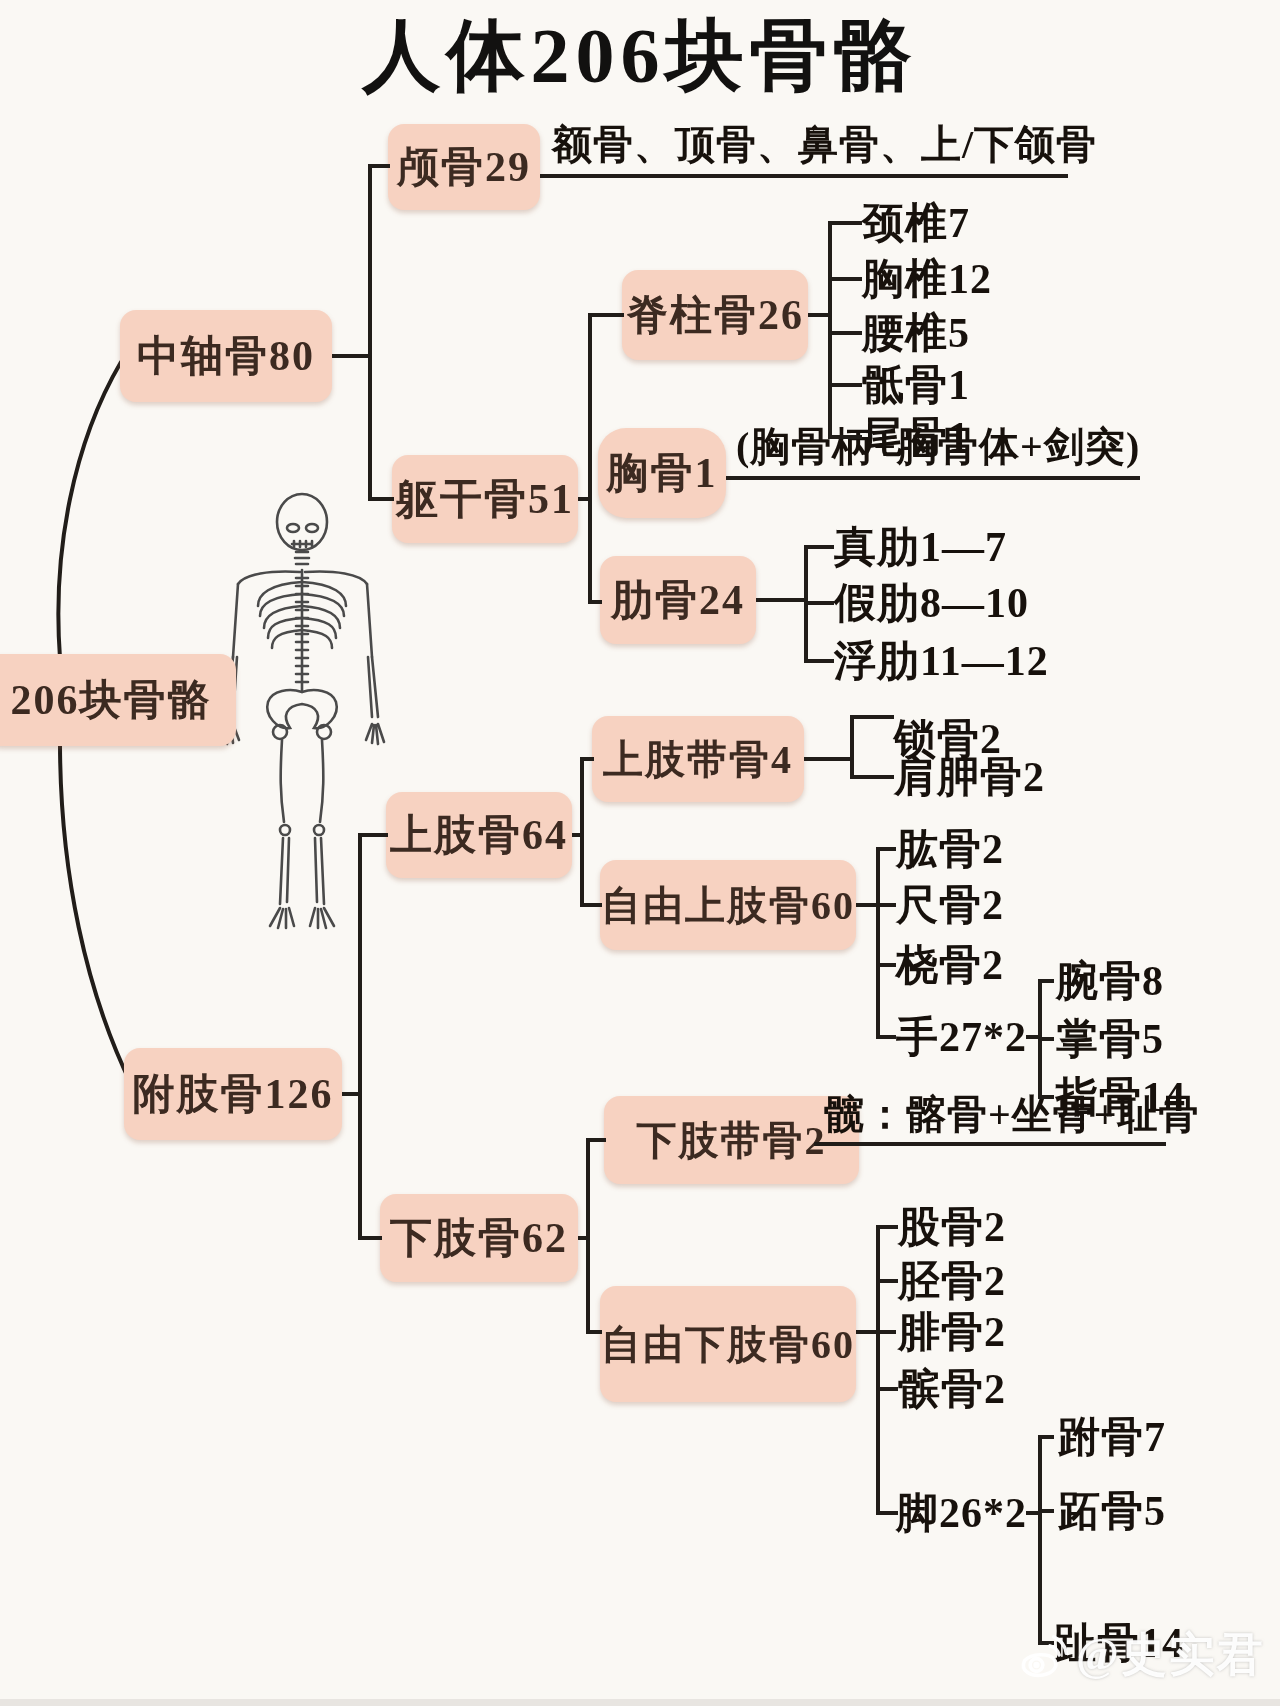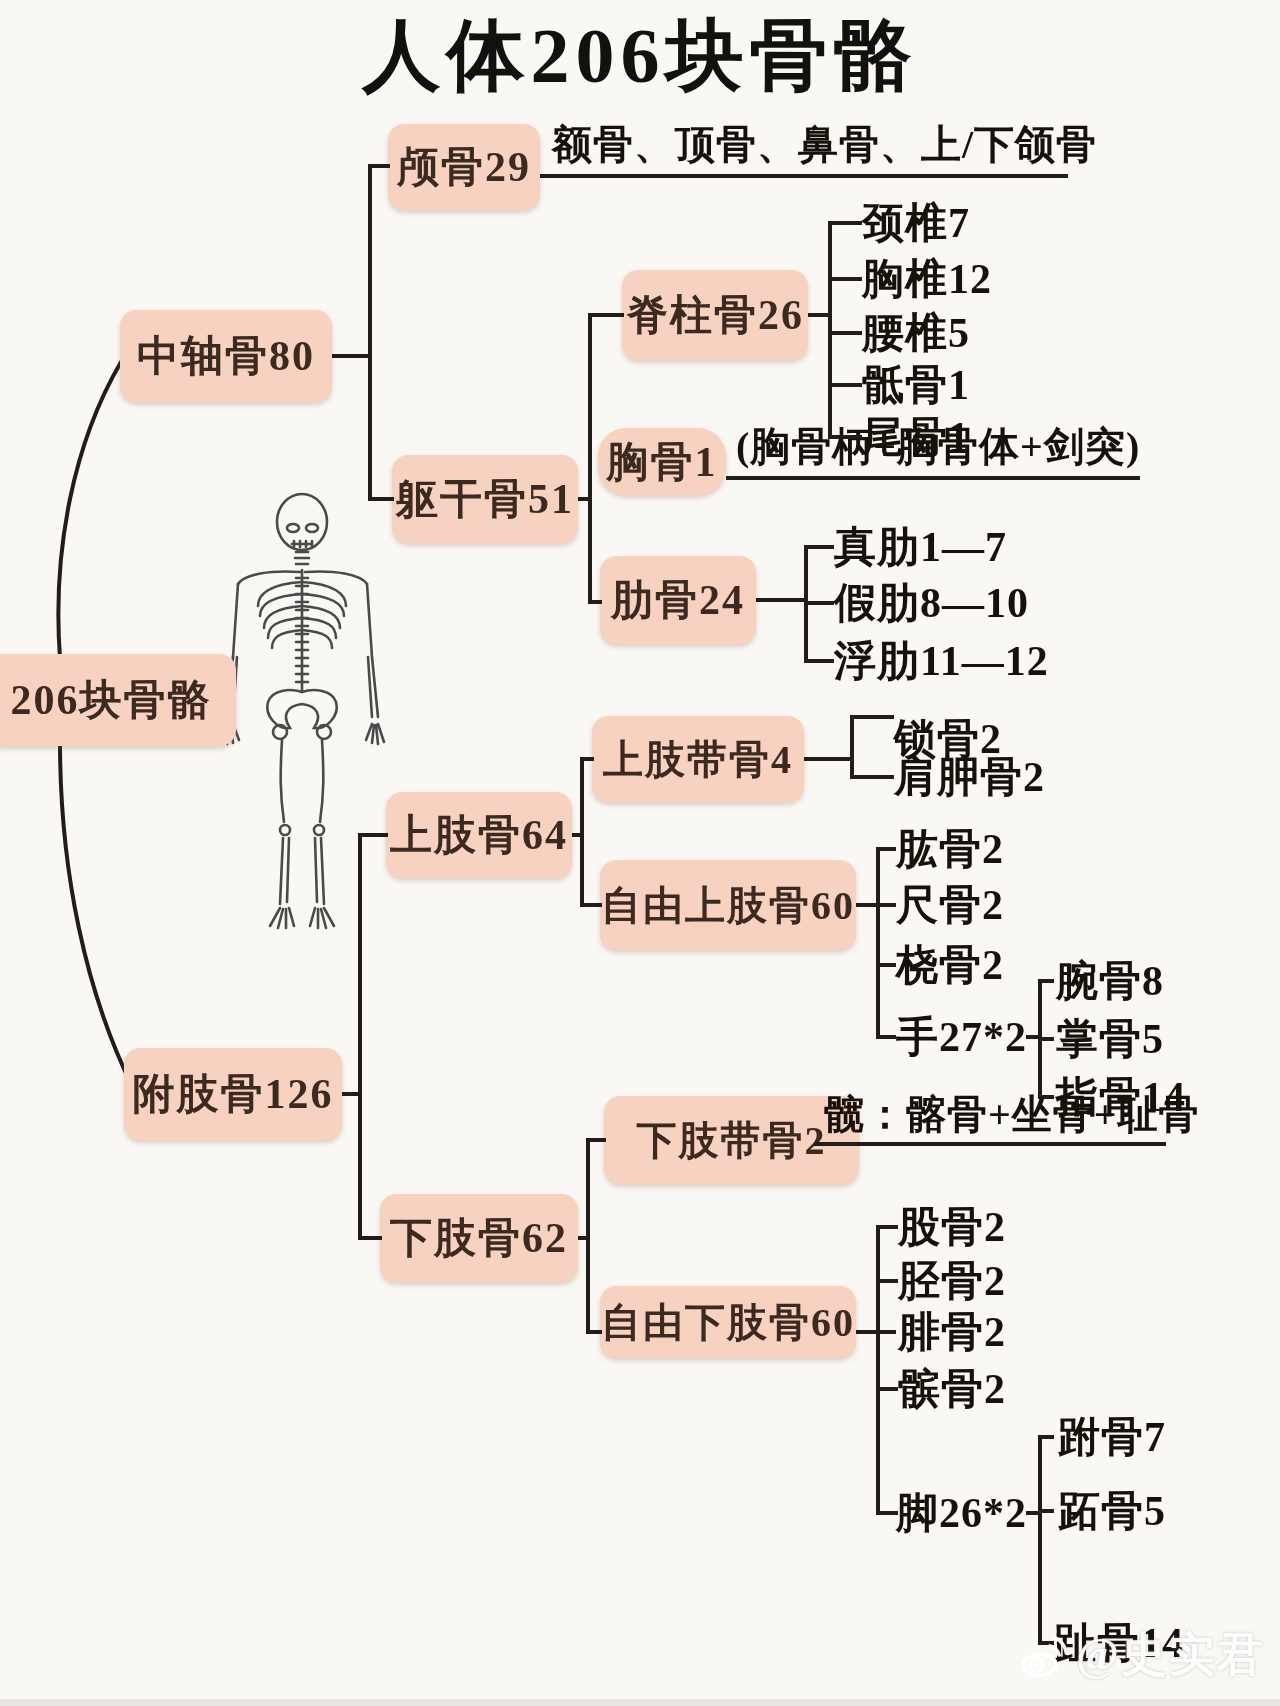--- a/index.html
+++ b/index.html
@@ -82,37 +82,37 @@
   <div class="box" style="left:-14px;top:654px;width:250px;height:92px;">206块骨骼</div>
 
   <div class="box" style="left:120px;top:310px;width:212px;height:92px;">中轴骨80</div>
 
   <div class="box" style="left:388px;top:124px;width:152px;height:86px;">颅骨29</div>
 
   <div class="box" style="left:392px;top:455px;width:186px;height:88px;">躯干骨51</div>
 
   <div class="box" style="left:622px;top:270px;width:186px;height:90px;">脊柱骨26</div>
 
-  <div class="box" style="left:598px;top:428px;width:128px;height:67px;border-radius:28px;">胸骨1</div>
+  <div class="box" style="left:598px;top:428px;width:128px;height:90px;border-radius:28px;">胸骨1</div>
 
   <div class="box" style="left:600px;top:556px;width:156px;height:88px;">肋骨24</div>
 
   <div class="box" style="left:124px;top:1048px;width:218px;height:92px;">附肢骨126</div>
 
   <div class="box" style="left:386px;top:792px;width:186px;height:86px;">上肢骨64</div>
 
   <div class="box small" style="left:592px;top:716px;width:212px;height:86px;">上肢带骨4</div>
 
   <div class="box small" style="left:600px;top:860px;width:256px;height:90px;">自由上肢骨60</div>
 
   <div class="box small" style="left:604px;top:1096px;width:255px;height:88px;">下肢带骨2</div>
 
   <div class="box" style="left:380px;top:1194px;width:198px;height:88px;">下肢骨62</div>
 
-  <div class="box small" style="left:600px;top:1286px;width:256px;height:72px;">自由下肢骨60</div>
+  <div class="box small" style="left:600px;top:1286px;width:256px;height:116px;">自由下肢骨60</div>
 
   <div class="note" style="left:552px;top:122px;">额骨、顶骨、鼻骨、上/下颌骨</div>
   <div class="h" style="left:540px;top:174px;width:528px;"></div>
 
   <div class="note" style="left:736px;top:424px;">(胸骨柄+胸骨体+剑突)</div>
   <div class="h" style="left:726px;top:476px;width:414px;"></div>
 
   <div class="note" style="left:824px;top:1092px;">髋：髂骨+坐骨+耻骨</div>
   <div class="h" style="left:814px;top:1142px;width:352px;"></div>
 

